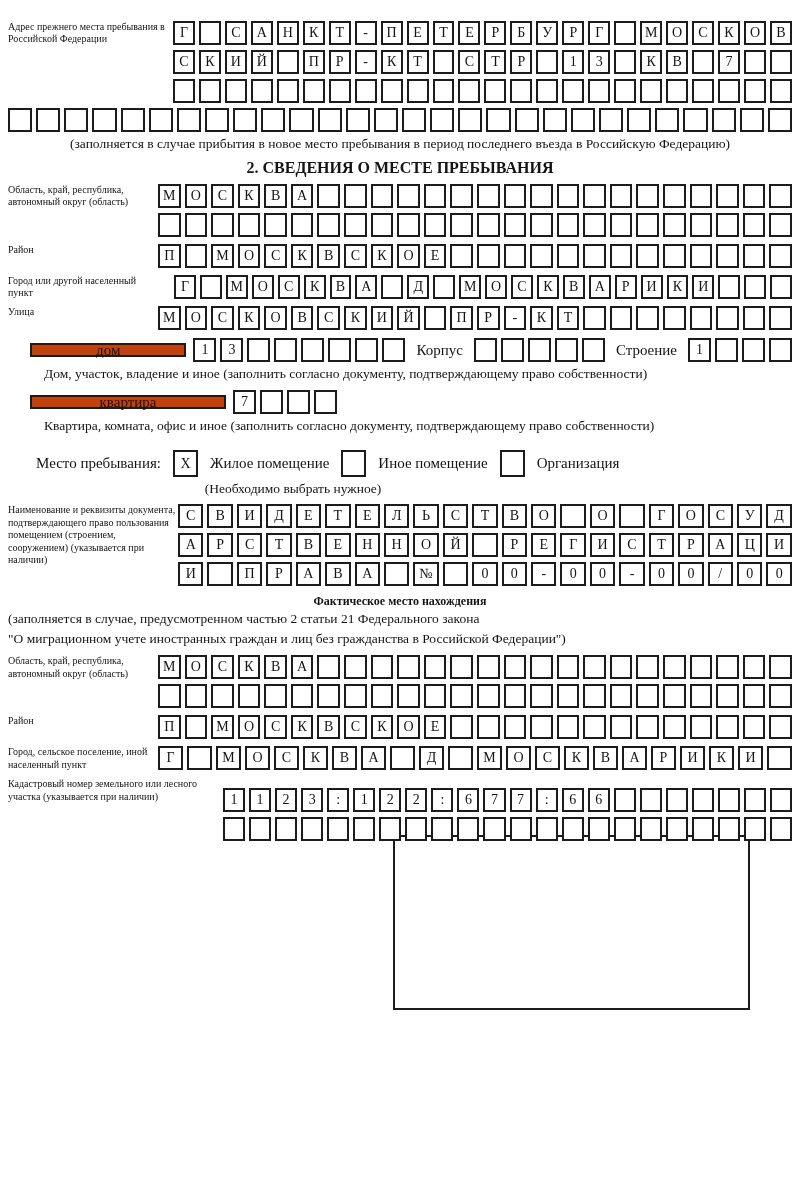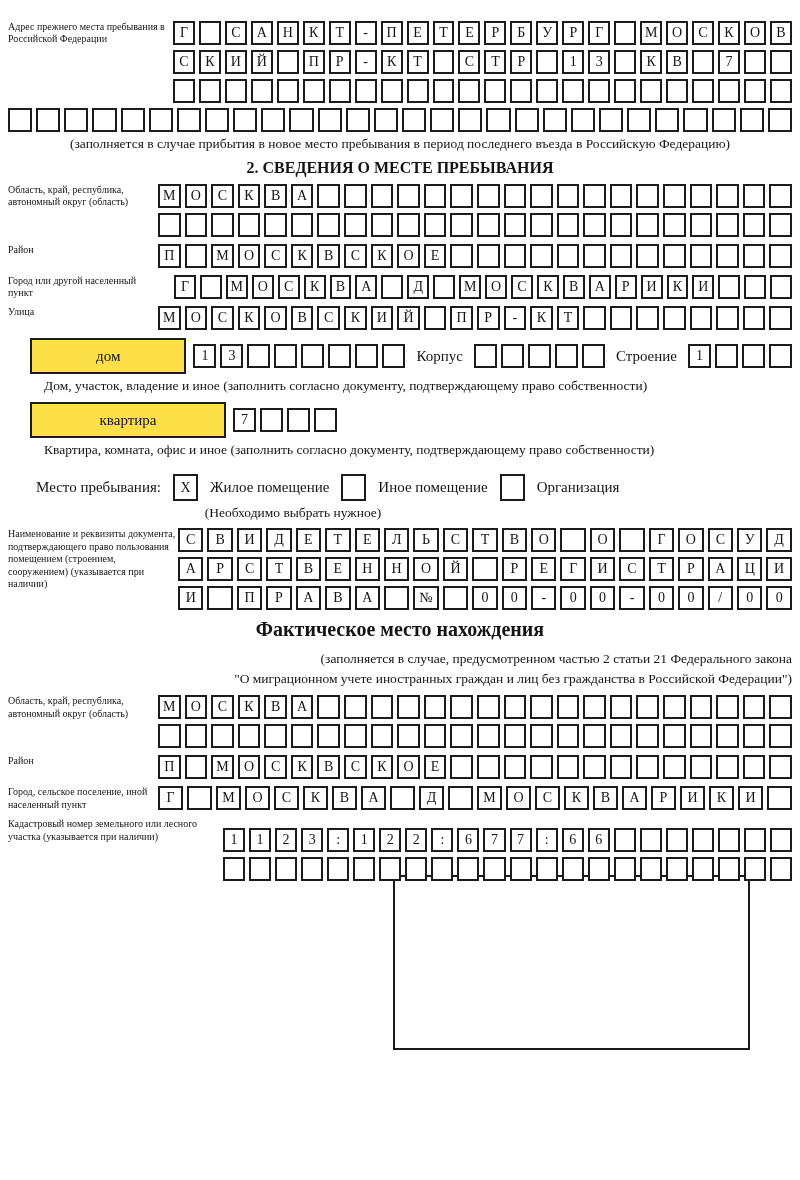--- a/index.html
+++ b/index.html
@@ -1,43 +1,43 @@
 <!DOCTYPE html>
 <html><head>
 <meta charset="utf-8">
 <style>
   html,body{margin:0;padding:0;background:#fff;}
   body{width:800px;height:1180px;overflow:hidden;color:#141414;
        font-family:"Liberation Serif","DejaVu Serif",serif;}
   .form{box-sizing:border-box;width:800px;padding:14px 8px 0 8px;}
   .title{text-align:right;font-size:15px;padding-right:6px;}
   .h2{font-weight:bold;font-size:16px;text-align:center;margin-top:6px;}
-  .h3{font-weight:bold;font-size:20px;text-align:center;margin-top:8px;}
+  .h3{font-weight:bold;font-size:12px;text-align:center;margin-top:8px;}
   .note{font-size:13.5px;text-align:center;margin-top:3px;line-height:1.3;}
   .frow{display:flex;align-items:flex-start;margin-top:7px;}
   .flabel{font-size:10px;line-height:1.24;box-sizing:border-box;padding-right:0;}
   .lw165{width:165px;} .lw150{width:150px;} .lw170{width:170px;} .lw215{width:215px;}
   .fgrids{flex:1;display:flex;flex-direction:column;gap:5px;min-width:0;}
   .grid{display:flex;gap:4px;}
   .cell{flex:1;height:20px;border:2px solid #1c1c1c;display:flex;align-items:center;
         justify-content:center;font-size:14px;background:#fff;min-width:0;}
   .grid.fixed .cell{flex:none;width:19px;}
   .fullw{margin-top:5px;}
   .indent16{padding-left:16px;}
   .caption{font-size:13.5px;margin:4px 0 0 36px;}
   .houserow{display:flex;align-items:center;gap:7px;margin:8px 0 0 22px;font-size:15px;}
-  .widebox{box-sizing:border-box;border:2px solid #1c1c1c;height:36px;display:flex;
-           align-items:center;justify-content:center;font-size:15px;background:#fde047;}
+  .widebox{box-sizing:border-box;border:2px solid #1c1c1c;height:14px;display:flex;
+           align-items:center;justify-content:center;font-size:15px;background:#c2410c;}
   .wb-dom{width:168px;} .wb-kv{width:196px;}
   .inlinelabel{padding:0 4px;}
   .stayrow{display:flex;align-items:center;margin:16px 0 0 28px;font-size:15px;gap:12px;}
   .cbox{width:21px;height:23px;border:2px solid #1c1c1c;display:flex;align-items:center;
         justify-content:center;font-size:14px;background:#fff;flex:none;}
   .staynote{font-size:13.5px;margin:4px 0 0 150px;width:270px;text-align:center;}
-  .finetext{font-size:13.5px;text-align:right;line-height:1.45;margin-top:8px;}
+  .finetext{font-size:13.5px;text-align:left;line-height:1.45;margin-top:0;}
   .stampbox{box-sizing:border-box;border:2px solid #1c1c1c;width:357px;height:175px;
             margin:-6px 0 0 385px;background:#fff;}
   .kadgrids{margin-top:10px;}
 </style>
 </head>
 <body>
 
 <div class="form">
 
 

